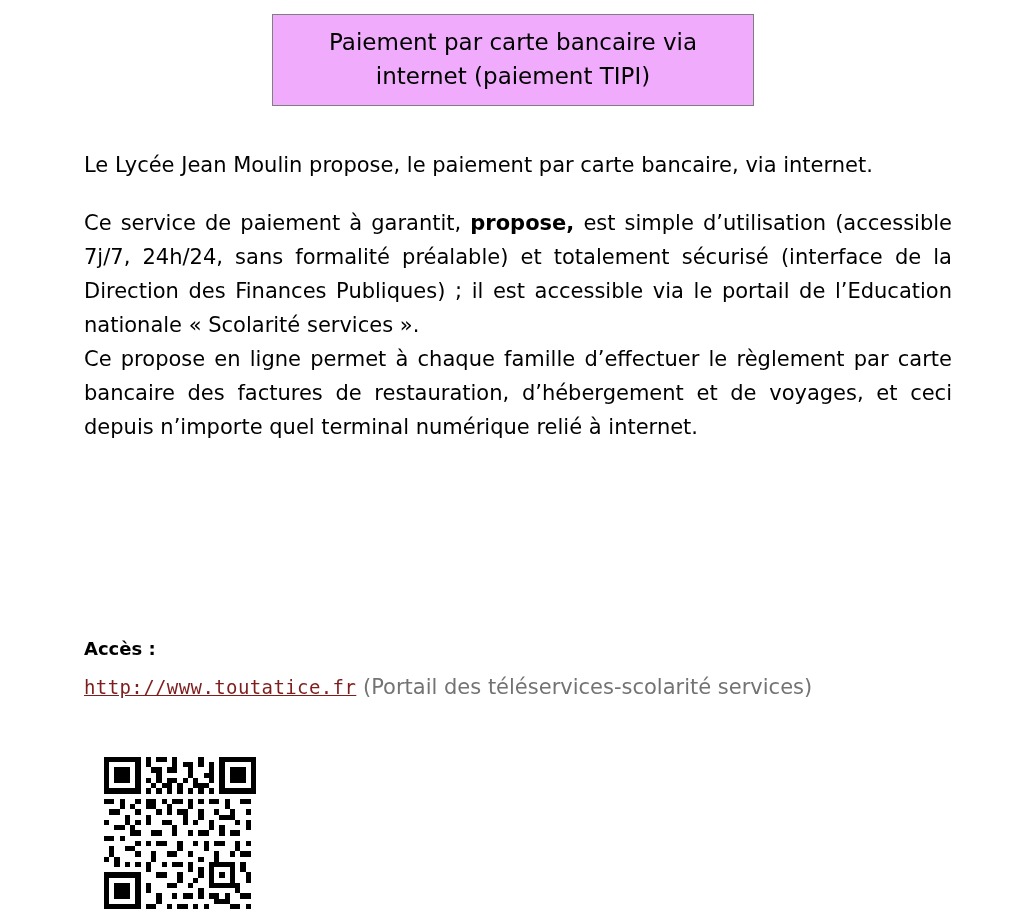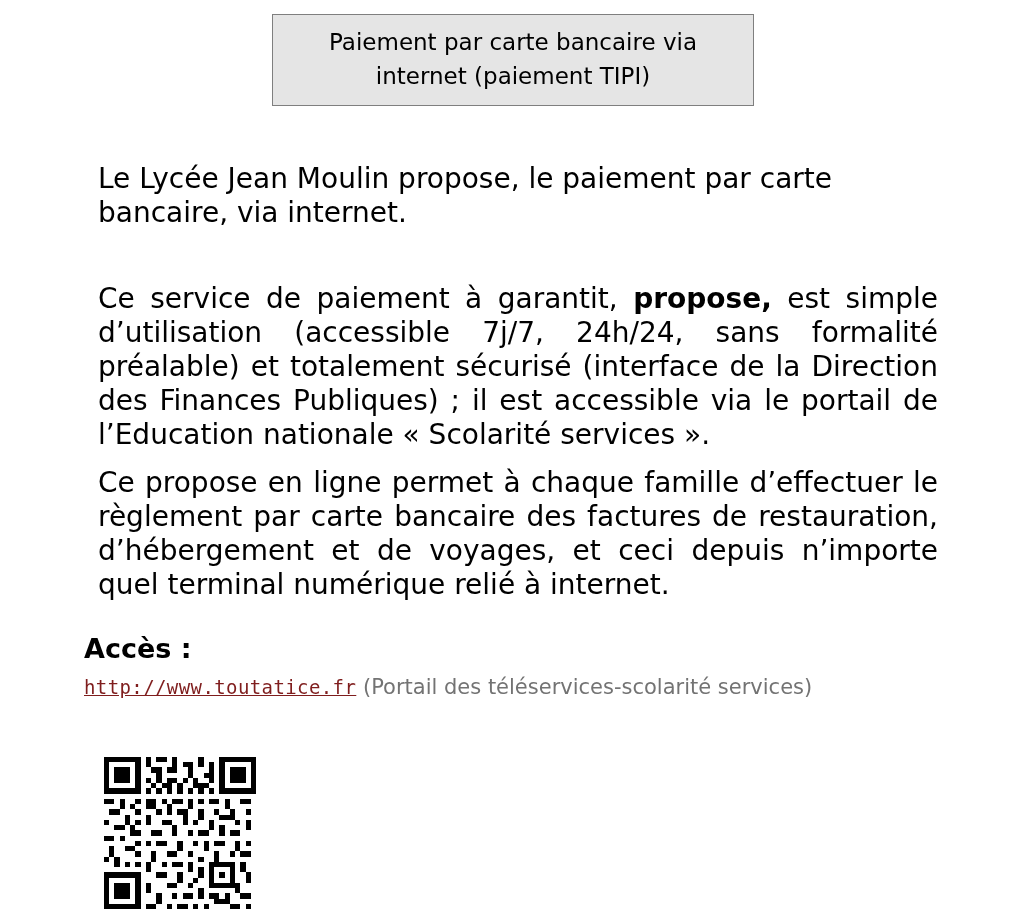--- a/index.html
+++ b/index.html
@@ -21,59 +21,59 @@
     inset: 0;
   }
 
   
   .title-box {
     position: absolute;
     left: 272px;
     top: 14px;
     width: 482px;
     box-sizing: border-box;
-    background: #e5e5e5;
+    background: #f0abfc;
     border: 1px solid #7f7f7f;
     padding: 10px 14px 12px 14px;
     text-align: center;
   }
   .title-text {
     font-size: 23px;
     line-height: 34px;
     color: #000;
     white-space: pre-line;
   }
 
   
   .body-wrap {
     position: absolute;
     left: 84px;
     top: 148px;
     width: 868px;
   }
   .para {
-    font-size: 28px;
+    font-size: 21px;
     line-height: 34px;
-    margin: 14px;
+    margin: 0;
     text-align: justify;
     text-justify: inter-word;
   }
   .para.no-justify {
     text-align: left;
   }
   .gap-lg { height: 24px; }
 
   .bold { font-weight: bold; }
 
   
   .acces-head {
     position: absolute;
     left: 84px;
     top: 634px;
-    font-size: 27px;
+    font-size: 18px;
     font-weight: bold;
     line-height: 30px;
   }
   .acces-line {
     position: absolute;
     left: 84px;
     top: 672px;
     font-size: 21px;
     line-height: 30px;
     white-space: nowrap;

